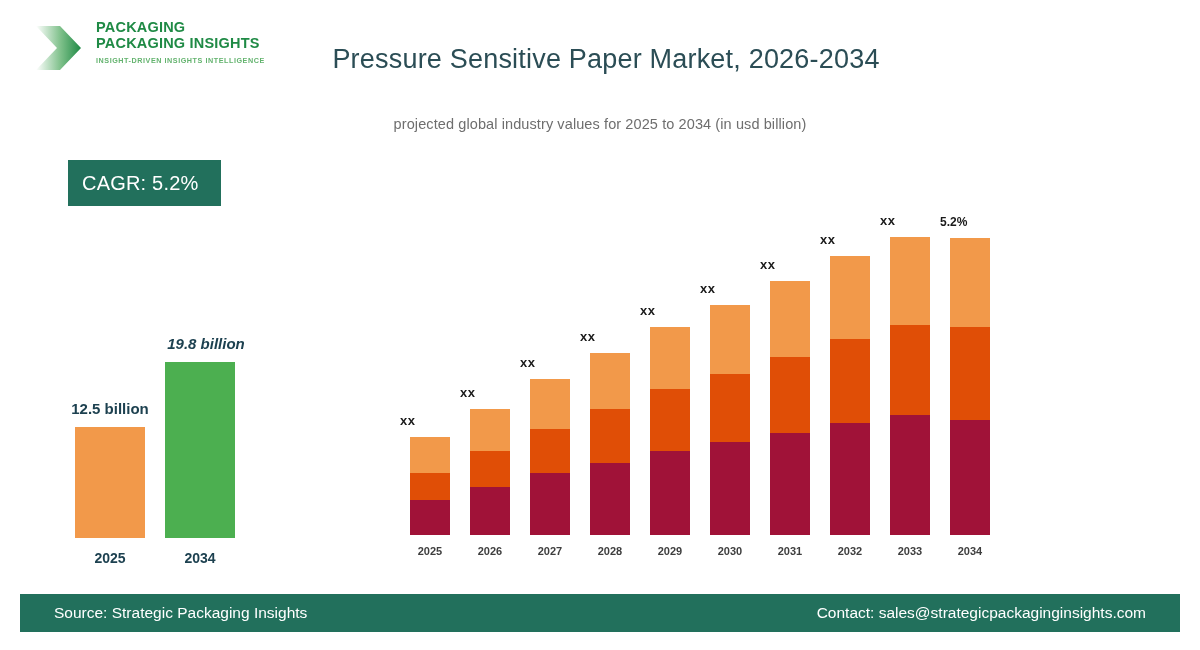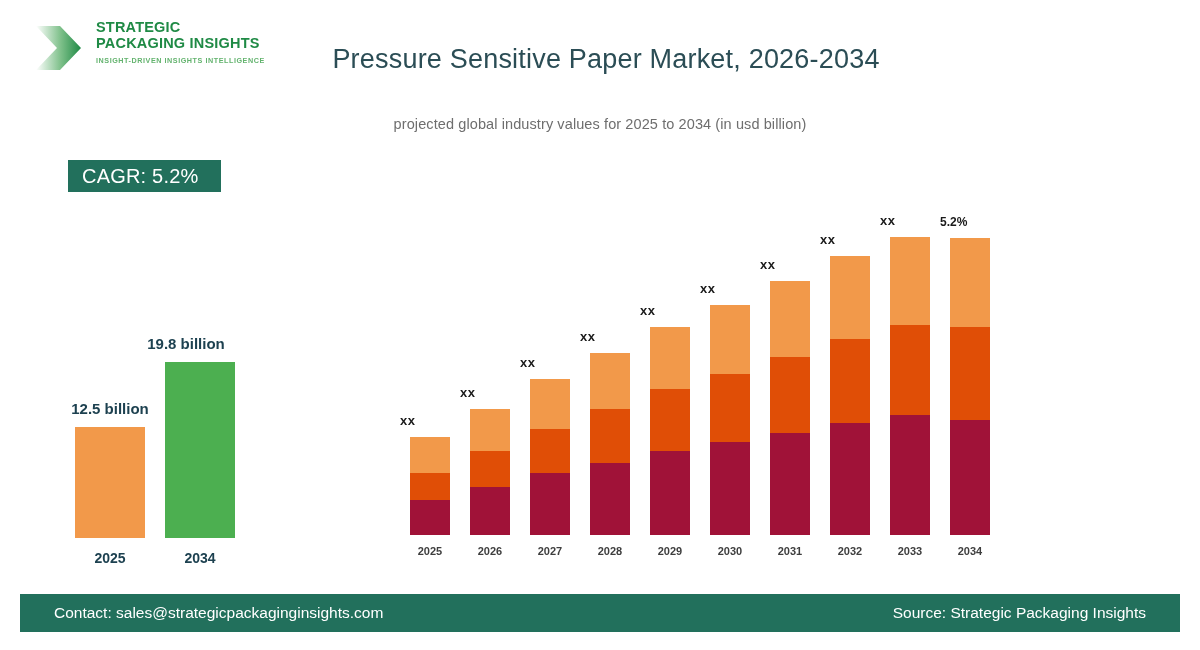--- a/index.html
+++ b/index.html
@@ -29,21 +29,21 @@
     position:absolute; left:6px; top:44px; width:1200px; text-align:center;
     font-size:27px; color:#2b4d55; font-weight:normal; letter-spacing:0.2px;
   }
   #chart-subtitle {
     position:absolute; left:0; top:116px; width:1200px; text-align:center;
     font-size:14.5px; color:#6e6e6e; letter-spacing:0.1px;
   }
 
   
   #cagr-badge {
-    position:absolute; left:68px; top:160px; width:153px; height:32px;
+    position:absolute; left:68px; top:160px; width:153px; height:46px;
     background:#22705c; color:#ffffff; font-size:20px;
     display:flex; align-items:center; padding-left:14px; letter-spacing:0.2px;
   }
 
   
   #left-chart { position:absolute; left:50px; top:320px; width:260px; height:250px; }
   .lc-bar { position:absolute; bottom:32px; width:70px; }
   .lc-label {
     position:absolute; width:110px; text-align:center;
     font-size:15px; font-weight:bold; color:#1d4150;
@@ -86,39 +86,39 @@
         <linearGradient id="gchev" x1="0" y1="0" x2="1" y2="0">
           <stop offset="0%" stop-color="#ffffff"></stop>
           <stop offset="55%" stop-color="#7ec08a"></stop>
           <stop offset="100%" stop-color="#1f8a45"></stop>
         </linearGradient>
       </defs>
       <path d="M2 4 L26 4 L47 26 L26 48 L2 48 L23 26 Z" fill="url(#gchev)"></path>
     </svg>
   </div>
   <div id="logo-text">
-    <div class="logo-line">STRATEGIC</div>
+    <div class="logo-line">PACKAGING</div>
     <div class="logo-line">PACKAGING INSIGHTS</div>
     <div id="logo-tag">INSIGHT-DRIVEN INSIGHTS INTELLIGENCE</div>
   </div>
 </div>
 
 <div id="chart-title">Pressure Sensitive Paper Market, 2026-2034</div>
 <div id="chart-subtitle">projected global industry values for 2025 to 2034 (in usd billion)</div>
 
 <div id="cagr-badge">
   <span>CAGR: 5.2%</span>
 </div>
 
 <div id="left-chart">
     <div class="lc-bar" style="left: 25px; height: 111px; background: rgb(242, 153, 74);"></div>
     <div class="lc-label" style="left: 5px; bottom: 153px;">12.5 billion</div>
     <div class="lc-year" style="left: 5px;">2025</div>
     <div class="lc-bar" style="left: 115px; height: 176px; background: rgb(76, 175, 80);"></div>
-    <div class="lc-label" style="left: 81px; bottom: 218px;">19.8 billion</div>
+    <div class="lc-label" style="left: 101px; bottom: 218px; font-style: italic;">19.8 billion</div>
     <div class="lc-year" style="left: 95px;">2034</div>
   </div>
 
 <div id="stacked-chart">
     <div class="sb-group" style="left: 0px;">
       <div class="sb-bar">
         <div class="sb-seg" style="height: 36px; background: rgb(242, 153, 74);"></div>
         <div class="sb-seg" style="height: 27px; background: rgb(224, 78, 6);"></div>
         <div class="sb-seg" style="height: 35px; background: rgb(160, 18, 56);"></div>
       </div>
@@ -202,15 +202,15 @@
         <div class="sb-seg" style="height: 89px; background: rgb(242, 153, 74);"></div>
         <div class="sb-seg" style="height: 93px; background: rgb(224, 78, 6);"></div>
         <div class="sb-seg" style="height: 115px; background: rgb(160, 18, 56);"></div>
       </div>
       <div class="sb-toplabel pct" style="bottom: 336px;">5.2%</div>
       <div class="sb-year">2034</div>
     </div>
   </div>
 
 <div id="footer">
+  <span>Source: Strategic Packaging Insights</span>
   <span>Contact: sales@strategicpackaginginsights.com</span>
-  <span>Source: Strategic Packaging Insights</span>
 </div>
 
 </body></html>

